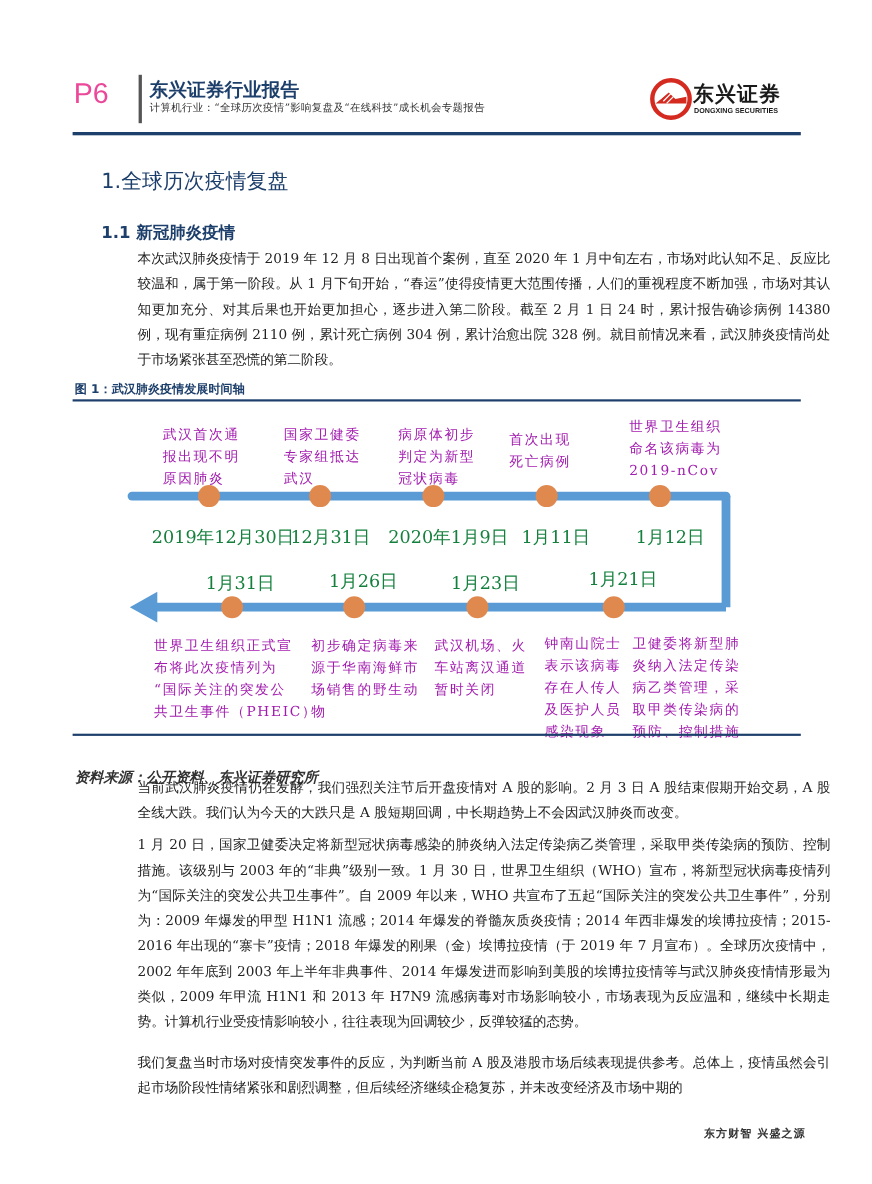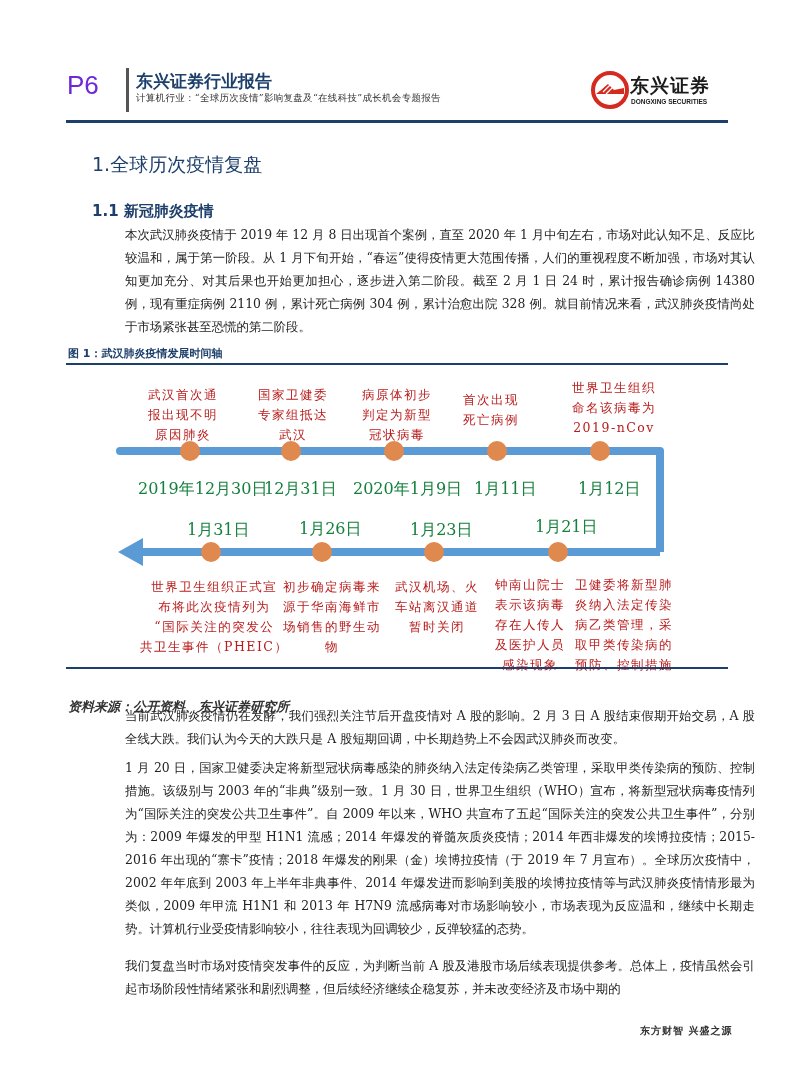--- a/index.html
+++ b/index.html
@@ -1,34 +1,34 @@
 <!DOCTYPE html>
 <html><head>
 <meta charset="utf-8">
 <style>
   html, body { margin:0; padding:0; background:#fff; }
   body { width:793px; height:1076px; position:relative; overflow:hidden;
          font-family:"DejaVu Serif", serif; color:#222; }
   .abs { position:absolute; }
-  .page-num { left:67px; top:70px; font-family:"Liberation Sans", sans-serif; font-size:26px; color:#6d28d9; }
+  .page-num { left:67px; top:70px; font-family:"Liberation Sans", sans-serif; font-size:26px; color:#ec4899; }
   .vbar { left:126px; top:68px; width:3px; height:44px; background:#555; }
   .brand-title { left:136px; top:70px; font-family:"DejaVu Sans", sans-serif; font-weight:bold; font-size:17px; color:#1d3f6b; }
   .subtitle { left:136px; top:92px; font-family:"DejaVu Serif", serif; font-size:9.5px; color:#333; font-weight:normal; letter-spacing:0.3px; }
   .logo-text { left:630px; top:73px; font-family:"DejaVu Sans", sans-serif; font-weight:bold; font-size:19px; color:#1a1a1a; letter-spacing:1px; }
   .logo-sub { left:631px; top:98px; font-family:"Liberation Sans", sans-serif; font-weight:bold; font-size:6.5px; color:#1a1a1a; }
   .header-rule { left:66px; top:120px; width:662px; height:3px; background:#1d3f6b; }
   .h1 { left:92px; top:152px; font-family:"DejaVu Sans", sans-serif; font-weight:normal; font-size:19px; color:#1d3f6b; }
   .h2 { left:92px; top:202px; font-family:"DejaVu Sans", sans-serif; font-weight:bold; font-size:15px; color:#1d3f6b; }
   .para { left:97px; width:630px; font-size:12.4px; line-height:23px; text-align:justify; color:#222;margin-left:28px; }
   .fig-title { left:68px; top:346px; font-family:"DejaVu Sans", sans-serif; font-weight:bold; font-size:11px; color:#1d3f6b; }
   .fig-rule { left:66px; top:363px; width:662px; height:2px; background:#1d3f6b; }
   .fig-rule2 { left:66px; top:667px; width:662px; height:1.5px; background:#1d3f6b; }
   .source { left:68px; top:698px; font-size:13px; font-style:italic; font-weight:bold; color:#333; }
   .footer { left:640px; top:1024px; font-size:10px; font-weight:bold; color:#333; letter-spacing:1px; }
-  .tl-label { font-size:12.5px; line-height:20px; color:#b91c1c; letter-spacing:1.5px;text-align:center; }
+  .tl-label { font-size:12.5px; line-height:20px; color:#a21caf; letter-spacing:1.5px; }
   .tl-date { font-size:16px; color:#15803d; white-space:nowrap; }
 </style>
 </head>
 <body>
 
 <div class="abs page-num">P6</div>
 <div class="abs vbar"></div>
 <div class="abs brand-title">东兴证券行业报告</div>
 <div class="abs subtitle">计算机行业：“全球历次疫情”影响复盘及“在线科技”成长机会专题报告</div>
 

